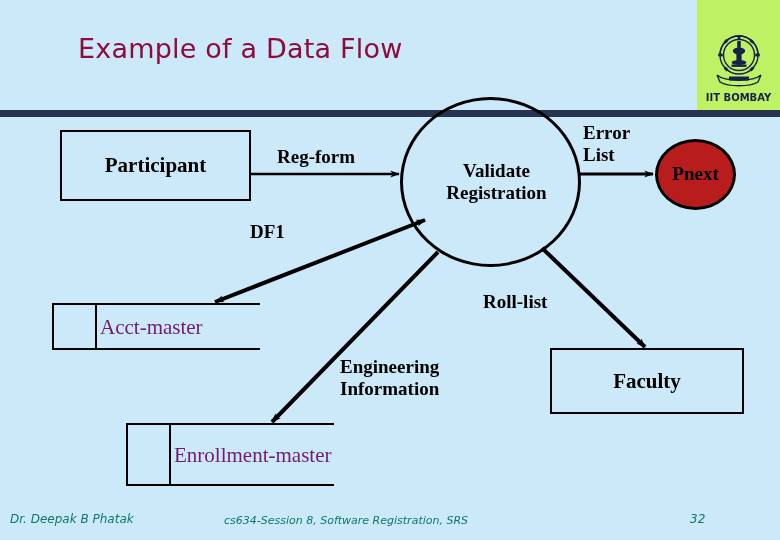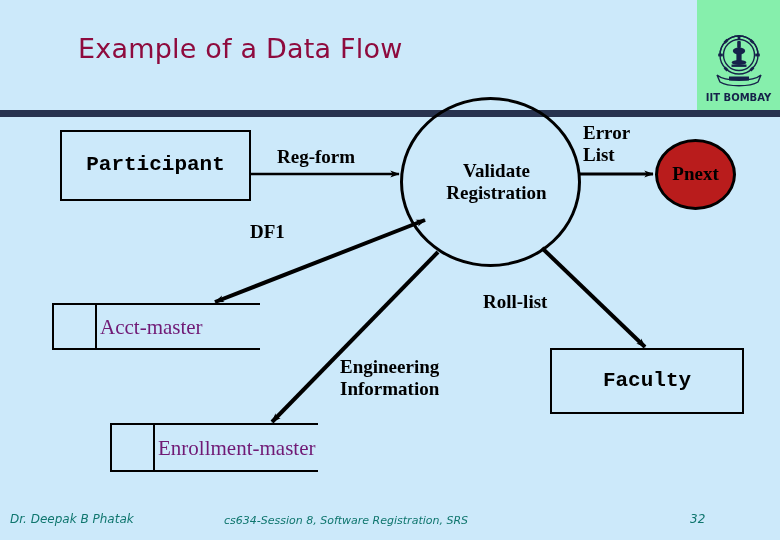--- a/index.html
+++ b/index.html
@@ -21,21 +21,21 @@
     overflow: hidden;
   }
 
   
   .logo-panel {
     position: absolute;
     left: 697px;
     top: 0;
     width: 83px;
     height: 114px;
-    background: #86efac;
+    background: #bef264;
   }
   .logo-mark {
     position: absolute;
     left: 14px;
     top: 28px;
     width: 56px;
     height: 62px;
   }
   .logo-caption {
     position: absolute;
@@ -94,21 +94,20 @@
     background: transparent;
     box-sizing: border-box;
   }
   .ext-box .node-label {
     position: static;
     display: flex;
     align-items: center;
     justify-content: center;
     width: 100%;
     height: 100%;
-    font-family: Liberation Mono, monospace;
   }
 
   #participant-box { left: 60px; top: 130px; width: 191px; height: 71px; }
   #participant-box .node-label { font-size: 21px; }
 
   #faculty-box { left: 550px; top: 348px; width: 194px; height: 66px; }
   #faculty-box .node-label { font-size: 21px; }
 
   .process-circle {
     position: absolute;
@@ -150,21 +149,21 @@
     left: 48px;
     top: 50%;
     transform: translateY(-50%);
     font-family: "Liberation Serif", serif;
     font-weight: normal;
     font-size: 21px;
     color: #701a75;
     white-space: nowrap;
   }
   #acct-store { left: 52px; top: 303px; width: 208px; height: 47px; }
-  #enroll-store { left: 110px; top: 423px; width: 208px; height: 49px; }
+  #enroll-store { left: 126px; top: 423px; width: 208px; height: 63px; }
 
   
   .flow-label {
     position: absolute;
     font-family: "Liberation Serif", serif;
     font-weight: bold;
     font-size: 19px;
     color: #000;
     white-space: nowrap;
     line-height: 1.18;

